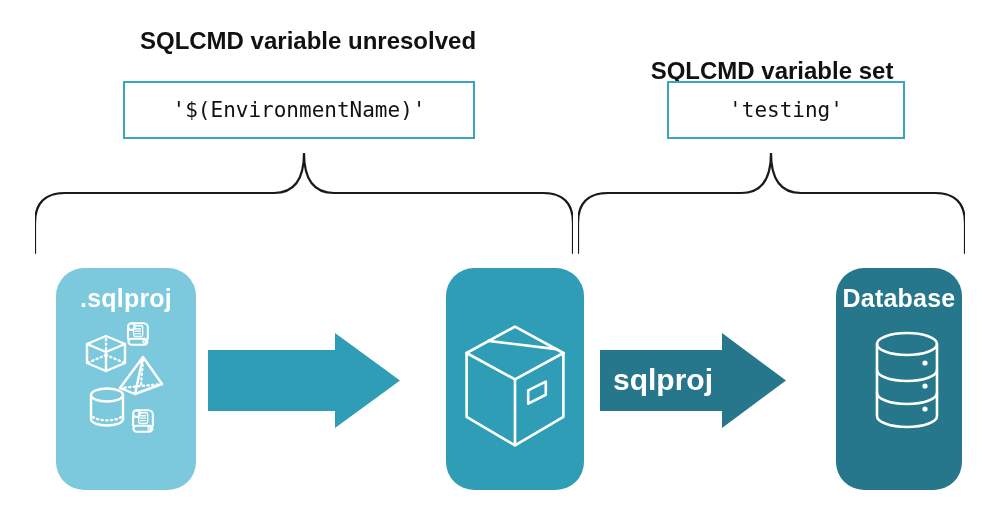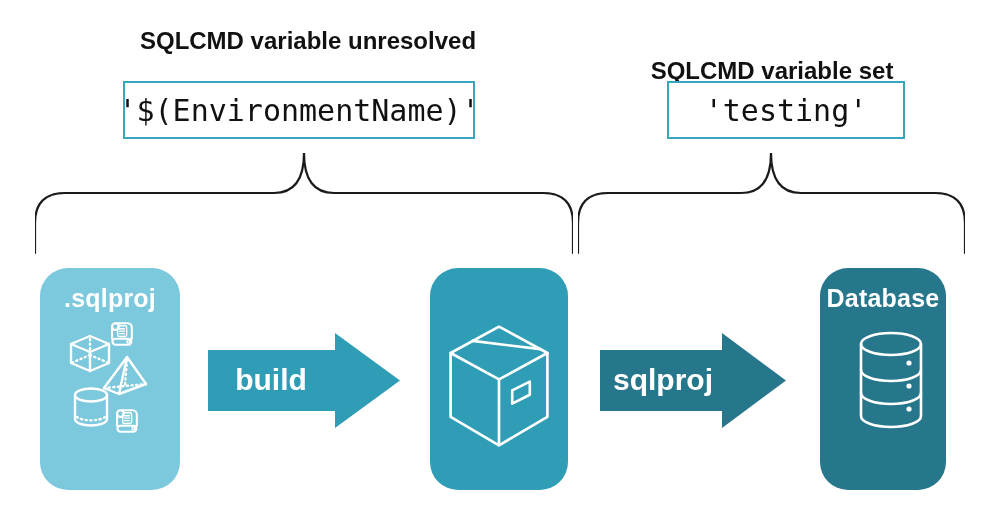--- a/index.html
+++ b/index.html
@@ -7,24 +7,24 @@
     position:relative; width:1000px; height:522px; background:#ffffff;
     font-family:"Liberation Sans", sans-serif; overflow:hidden;padding-left:48px;
   }
   .header {
     position:absolute; transform:translateX(-50%);
     font-weight:bold; font-size:24px; color:#111111; white-space:nowrap;
   }
   .codebox {
     position:absolute; box-sizing:border-box; border:2.5px solid #3aa5bf; background:#ffffff;
     display:flex; align-items:center; justify-content:center;
-    font-family:"DejaVu Sans Mono", monospace; font-size:30px; color:#111111; white-space:pre;
+    font-family:"DejaVu Sans Mono", monospace; font-size:21px; color:#111111; white-space:pre;
   }
   .brace { position:absolute; }
-  .card { position:absolute; top:268px; height:222px; border-radius:28px; }
+  .card { position:absolute; top:268px; height:222px; border-radius:28px;margin-left:16px; }
   .card-sqlproj  { left:40px;  width:140px; background:#7cc8dc; }
   .card-dacpac   { left:430px; width:138px; background:#2f9db5; }
   .card-database { left:820px; width:126px; background:#26778b; }
   .card-title {
     text-align:center; margin-top:16px; color:#ffffff;
     font-weight:bold; font-size:25px; letter-spacing:0.2px;
   }
   .mini-icon { position:absolute; }
   .arrow-svg { position:absolute; top:333px; }
   .arrow-label {
@@ -92,21 +92,21 @@
       <path class="stroke" d="M11,24 H26 a3.5,3.5 0 0 1 0,7 H11 a3.5,3.5 0 0 1 0,-7 Z"></path>
       <circle class="stroke thin" cx="26" cy="27.5" r="1.6"></circle>
       <rect class="stroke thin" x="13.5" y="9" width="10.5" height="12.5" rx="2"></rect>
       <path class="stroke thin" d="M15.5,12.5 h6 M15.5,15.3 h6 M15.5,18.1 h6"></path>
     </svg>
   </div>
 
   <svg class="arrow-svg" style="left:208px;" width="192" height="95" viewBox="0 0 192 95">
     <polygon points="0,17 127,17 127,0 192,47.5 127,95 127,78 0,78" fill="#2f9db5"></polygon>
   </svg>
-  <div class="arrow-label" style="left:206px; width:130px;">build</div>
+  <div class="arrow-label" style="left:212px; width:130px;margin-top:43px;">build</div>
 
   <div class="card card-dacpac">
     <svg class="mini-icon" style="left:14px; top:54px;" width="110" height="128" viewBox="0 0 100 116">
       <polygon class="stroke" points="50,4 94,28 50,52 6,28"></polygon>
       <path class="stroke" d="M6,28 V86 L50,112 L94,86 V28 M50,52 V112"></path>
       <path class="stroke" d="M26,17 L87.5,24.5"></path>
       <polygon class="stroke" points="62,62 78,54 78,66 62,74"></polygon>
     </svg>
   </div>
 

